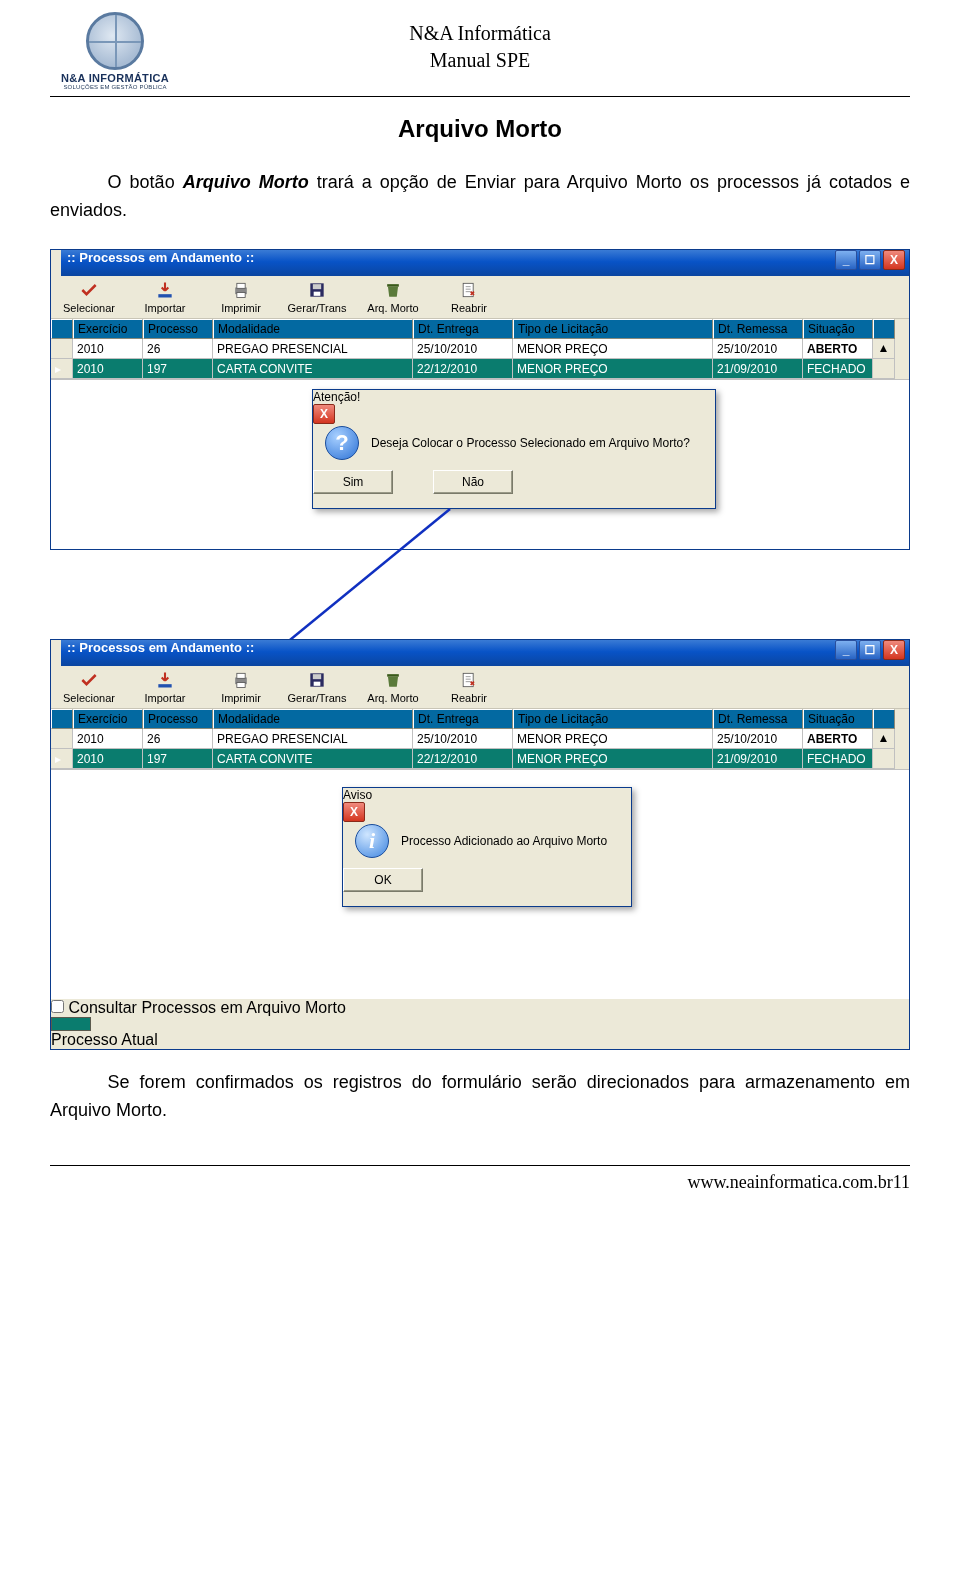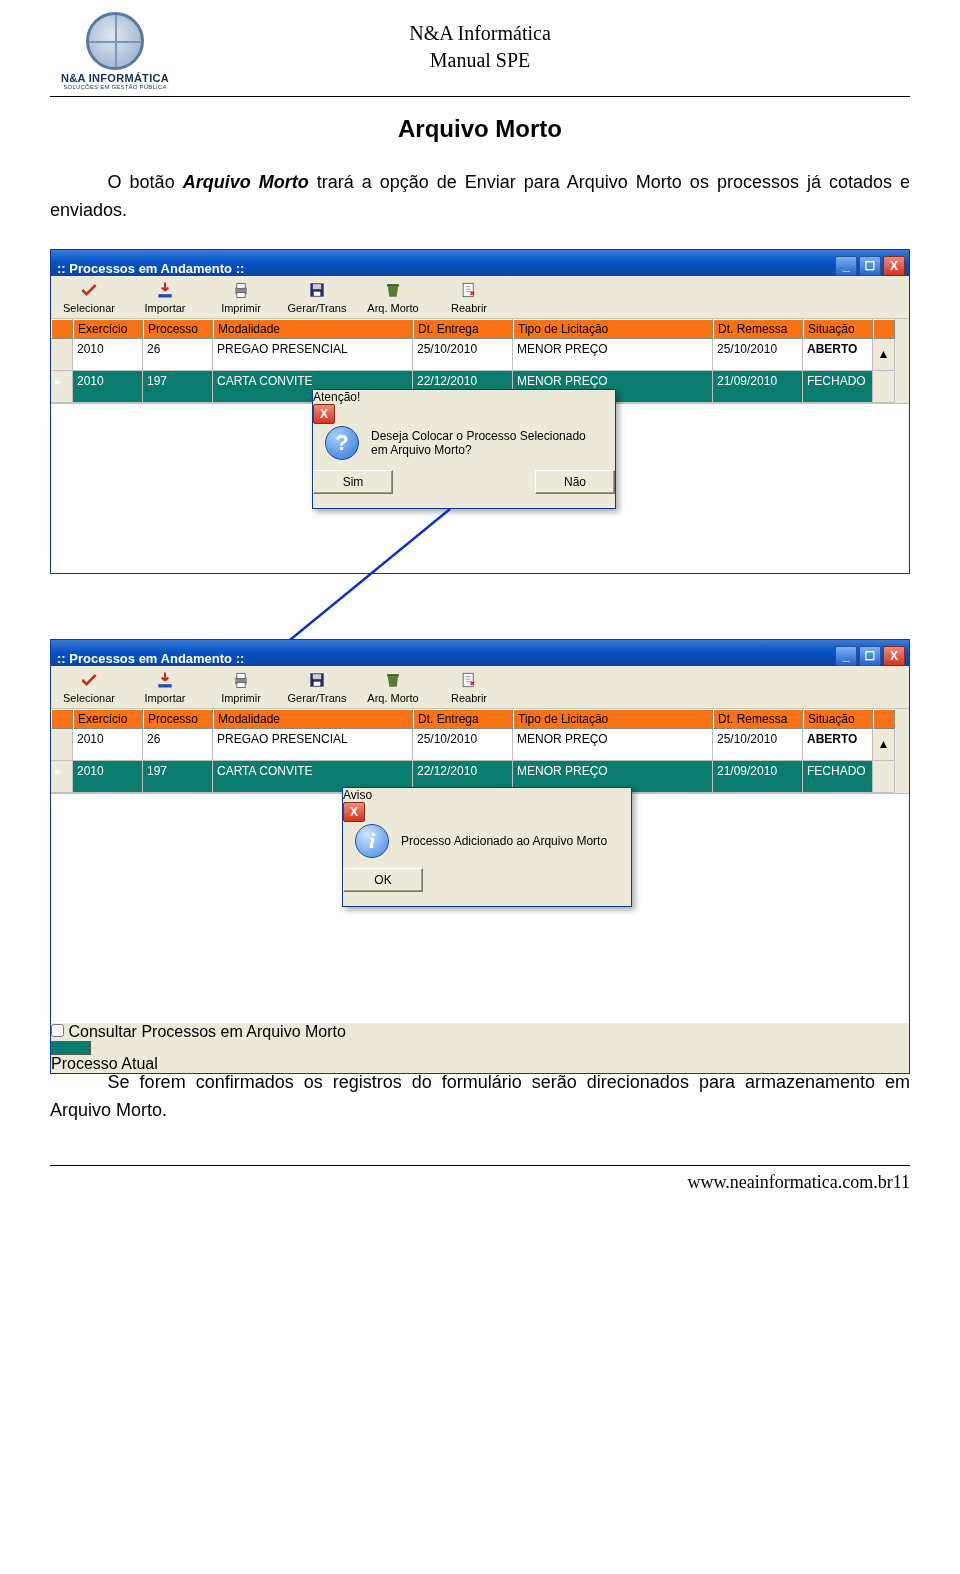--- a/index.html
+++ b/index.html
@@ -16,48 +16,48 @@
   .header-center { flex: 1; text-align: center; font-size: 20px; line-height: 1.35; padding-top: 8px; }
   .rule { border: none; border-top: 1.5px solid #000; margin: 6px 0 18px 0; }
   .section-title { text-align: center; font-family: Arial, sans-serif; font-size: 24px; font-weight: bold; margin: 8px 0 26px 0; }
   .body-text { font-family: Arial, sans-serif; font-size: 18px; line-height: 1.55; text-align: justify; margin-bottom: 14px; }
   .body-text .indent { display:inline-block; width: 3.2em; }
   .bold-i { font-weight: bold; font-style: italic; }
   .bold { font-weight: bold; }
 
   
   .win { font-family: Tahoma, Arial, sans-serif; border: 1px solid #0b3b8c; background: #ece9d8; margin: 10px 0 4px 0; }
-  .win .titlebar { height: 26px; background: linear-gradient(#3a7bd5,#0853c7 45%,#0a45a0); color:#fff; display:flex; align-items:flex-end; padding:0 4px 0 6px; font-size:13px; font-weight:bold; }
+  .win .titlebar { height: 26px; background: linear-gradient(#3a7bd5,#0853c7 45%,#0a45a0); color:#fff; display:flex; align-items:flex-start; padding:0 4px 0 6px; font-size:13px; font-weight:bold;margin-left:10px; }
   .win .titlebar .titletext { flex:1; }
   .winbtns { display:flex; gap:2px; }
   .winbtn { width:22px; height:20px; border:1px solid #2a4f9c; background:linear-gradient(#7db0f0,#2763c4); color:#fff; font-size:12px; line-height:18px; text-align:center; font-weight:bold; border-radius:2px; }
   .winbtn.close { background:linear-gradient(#f08a7d,#d43520); border-color:#8a2a1a; }
   .toolbar { display:flex; gap:12px; padding:3px 10px 4px 6px; background:#ece9d8; border-bottom:1px solid #c9c5b6; }
   .tbitem { width:64px; text-align:center; font-size:11px; color:#000; }
   .tbicon { width:26px; height:22px; margin:0 auto 1px auto; display:flex; align-items:center; justify-content:center; font-size:16px; }
   .tbicon svg { width:22px; height:20px; }
   .grid { font-size:12px; }
   .grid .hdr, .grid .row { display:grid; grid-template-columns: 22px 70px 70px 200px 100px 200px 90px 70px 22px; }
-  .grid .hdr > div { background:#f97316; border:1px solid #fff; border-right-color:#8a8a7a; border-bottom-color:#8a8a7a; padding:2px 4px; font-size:12px; }
-  .grid .row > div { background:#fff; border-right:1px solid #c0c0c0; border-bottom:1px solid #c0c0c0; padding:2px 4px; height:32px; line-height:16px; }
+  .grid .hdr > div { background:#0369a1; border:1px solid #fff; border-right-color:#8a8a7a; border-bottom-color:#8a8a7a; padding:2px 4px; font-size:12px; }
+  .grid .row > div { background:#fff; border-right:1px solid #c0c0c0; border-bottom:1px solid #c0c0c0; padding:2px 4px; height:20px; line-height:16px; }
   .grid .row.sel > div { background:#0a7c6e; color:#fff; }
   .grid .scrollcell { background:#ece9d8 !important; display:flex; align-items:center; justify-content:center; }
   .grid .gutter { background:#ece9d8 !important; }
   .grid .status-open { color:#000000; font-weight:bold; }
   .grid-whitespace { background:#fff; height:170px; border-top:1px solid #c0c0c0; }
 
   
-  .dlg { width:304px; border:1px solid #0b3b8c; background:#ece9d8; font-family:Tahoma, Arial, sans-serif; box-shadow: 3px 3px 6px rgba(0,0,0,.35); }
+  .dlg { width:404px; border:1px solid #0b3b8c; background:#ece9d8; font-family:Tahoma, Arial, sans-serif; box-shadow: 3px 3px 6px rgba(0,0,0,.35); }
   .dlg .titlebar { height:24px; font-size:12px; }
   .dlg .dlgbody { padding:12px 12px 6px 12px; display:flex; gap:12px; align-items:center; }
   .dlg .dlgicon { width:34px; height:34px; border-radius:50%; display:flex; align-items:center; justify-content:center; font-size:22px; font-weight:bold; color:#fff; flex:none; }
   .dlg .q { background:radial-gradient(circle at 35% 30%, #a8d0ff, #2c72d6); border:1px solid #1a4d9c; }
   .dlg .i { background:radial-gradient(circle at 35% 30%, #cfe6ff, #3e85e0); border:1px solid #1a4d9c; font-family:"Times New Roman",serif; font-style:italic; }
   .dlg .dlgtext { font-size:12px; color:#000; }
-  .dlg .dlgbtns { display:flex; justify-content:space-between; gap:16px; padding:4px 0 14px 0; }
+  .dlg .dlgbtns { display:flex; justify-content:flex-start; gap:40px; padding:4px 0 14px 0; }
   .dlg .dlgbtn { min-width:80px; height:24px; font-size:12px; background:#ece9d8; border:1px solid #7a7a6a; border-top-color:#fff; border-left-color:#fff; box-shadow: inset -1px -1px 0 #9a9a88; }
 
   .float-stage { position:relative; }
   .abs { position:absolute; }
 
   .arrow-svg { position:absolute; pointer-events:none; }
 
   .footer-block { margin-top:20px; }
   .legend-swatch { width:40px; height:14px; background:#0a7c6e; border:1px solid #5a5a4e; }
   .pg-rule { border:none; border-top:1.5px solid #000; margin:40px 0 6px 0; }

